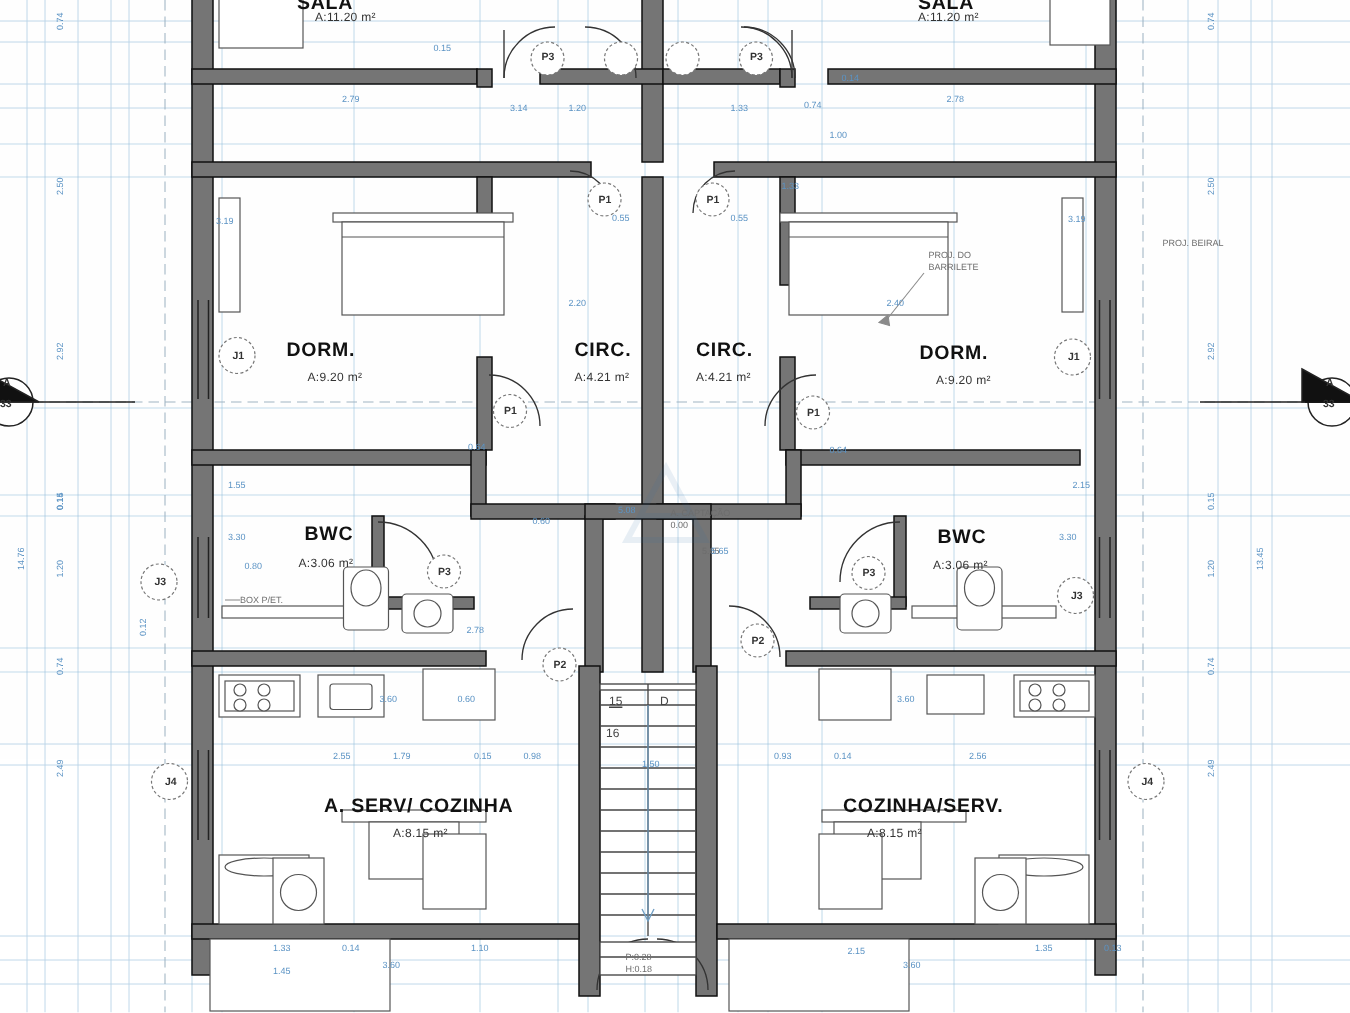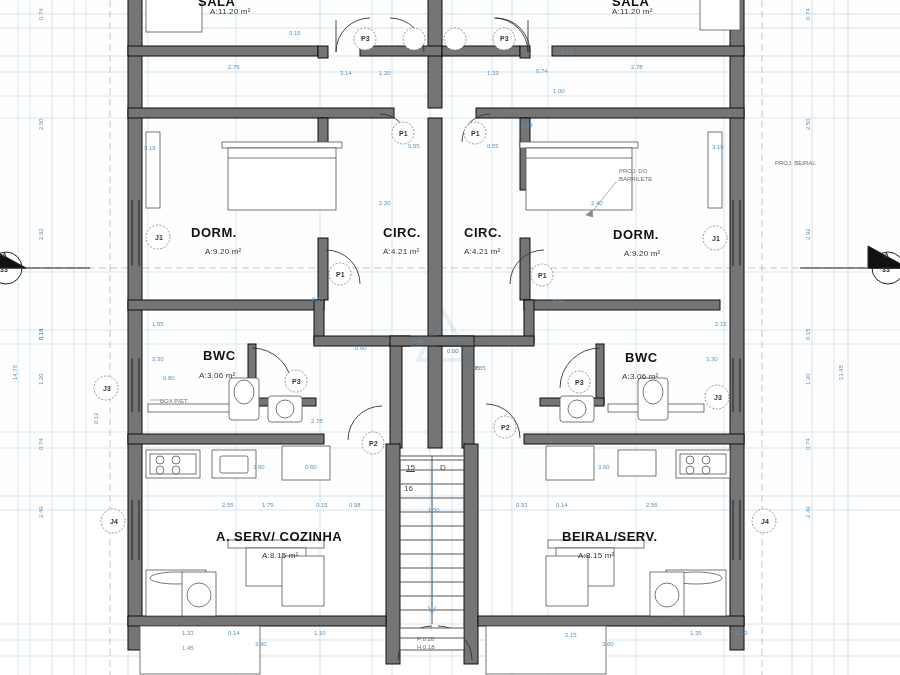--- a/index.html
+++ b/index.html
@@ -317,21 +317,21 @@
       <div class="lbl room-name" style="left: 383px; top: 225px;">CIRC.</div>
       <div class="lbl room-area" style="left: 383px; top: 247px;">A:4.21 m²</div>
       <div class="lbl room-name" style="left: 464px; top: 225px;">CIRC.</div>
       <div class="lbl room-area" style="left: 464px; top: 247px;">A:4.21 m²</div>
       <div class="lbl room-name" style="left: 203px; top: 348px;">BWC</div>
       <div class="lbl room-area" style="left: 199px; top: 371px;">A:3.06 m²</div>
       <div class="lbl room-name" style="left: 625px; top: 350px;">BWC</div>
       <div class="lbl room-area" style="left: 622px; top: 372px;">A:3.06 m²</div>
       <div class="lbl room-name" style="left: 194px; top: 529px; margin-left: 22px;">A. SERV/ COZINHA</div>
       <div class="lbl room-area" style="left: 262px; top: 551px;">A:8.15 m²</div>
-      <div class="lbl room-name" style="left: 562px; top: 529px;">BEIRAL/SERV.</div>
+      <div class="lbl room-name" style="left: 562px; top: 529px;">COZINHA/SERV.</div>
       <div class="lbl room-area" style="left: 578px; top: 551px;">A:8.15 m²</div>
     </div>
   <div id="annotation-labels">
       <div class="lbl note" style="left: 619px; top: 168px; white-space: pre;">PROJ. DO
 BARRILETE</div>
       <div class="lbl note" style="left: 160px; top: 398px; white-space: pre;">BOX P/ET.</div>
       <div class="lbl note" style="left: 447px; top: 340px; white-space: pre;">A. CAPTAÇÃO
 0.00</div>
       <div class="lbl note" style="left: 468px; top: 365px; white-space: pre;">5.05</div>
       <div class="lbl note" style="left: 417px; top: 636px; white-space: pre;">P:0.28

